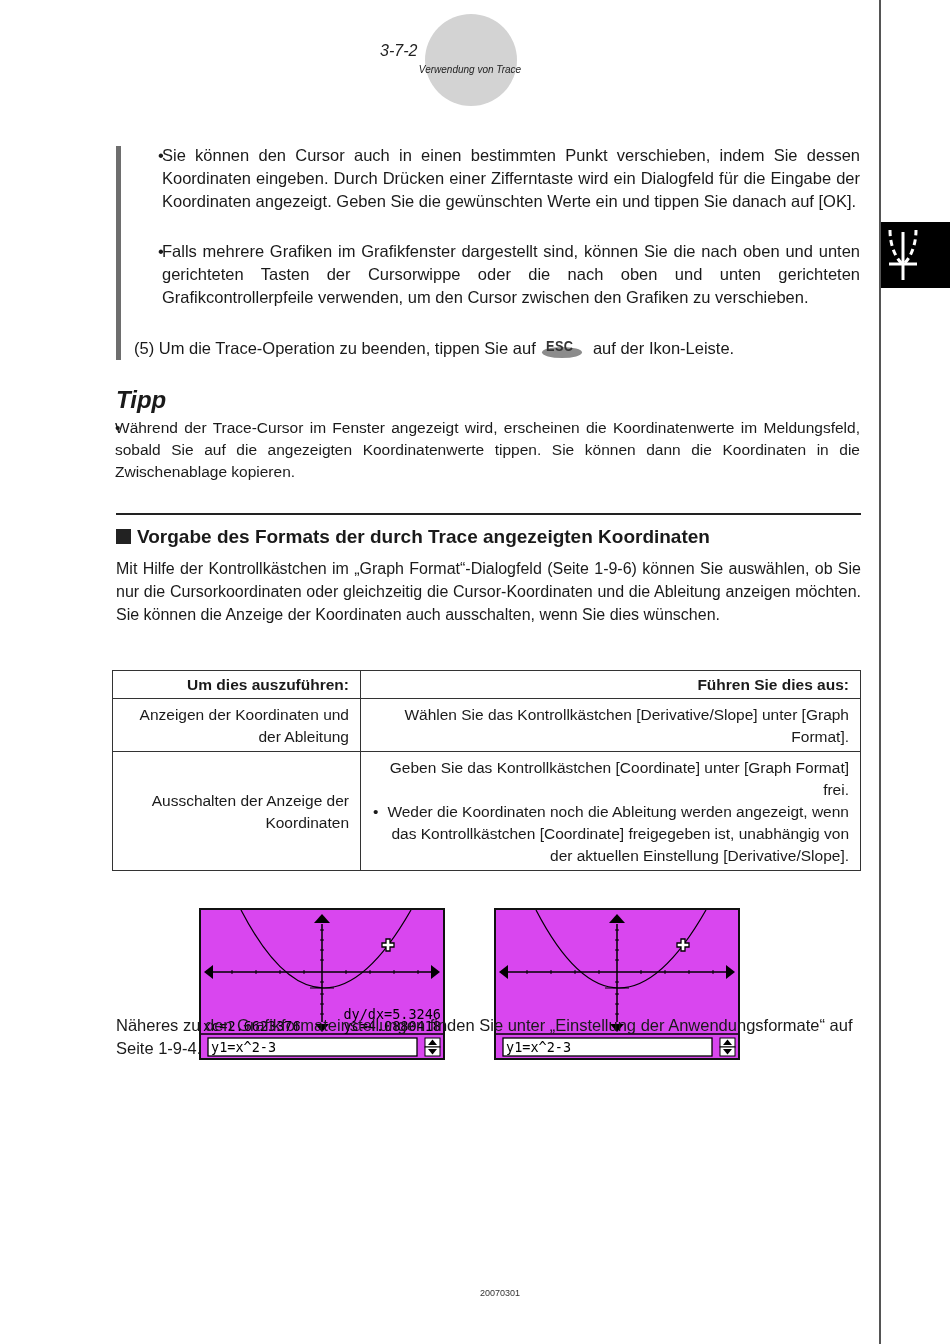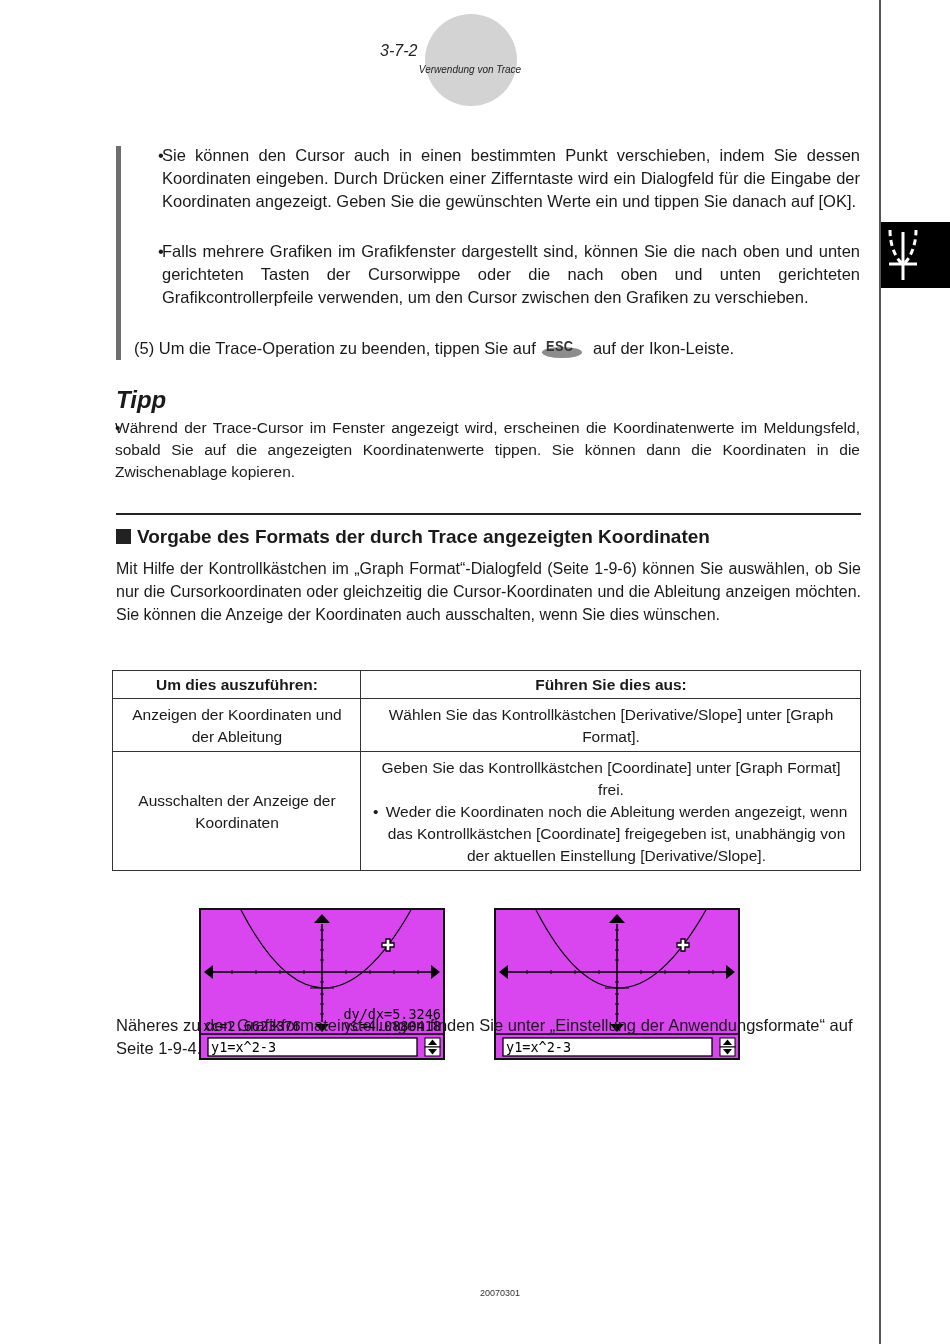--- a/index.html
+++ b/index.html
@@ -35,21 +35,21 @@
   .tipp-body .dot { position: absolute; left: 0; top: 0; }
   .tipp-body .txt { }
 
   .section-rule { left: 116px; top: 513px; width: 745px; height: 2px; background: #222; }
   .section-head { left: 116px; top: 526px; font-size: 19px; font-weight: bold; white-space: nowrap; }
   .section-head .sq { display: inline-block; width: 15px; height: 15px; background: #222; margin-right: 6px; vertical-align: -1px; }
   .intro { left: 116px; top: 557px; width: 745px; font-size: 16px; line-height: 23px; text-align: justify; }
 
   
   table.fmt { position: absolute; left: 112px; top: 670px; width: 749px; border-collapse: collapse; font-size: 15.5px; }
-  table.fmt td, table.fmt th { border: 1.5px solid #333; padding: 5px 11px 3px 12px; vertical-align: top; text-align: center; line-height: 22px; }
+  table.fmt td, table.fmt th { border: 1.5px solid #333; padding: 5px 11px 3px 12px; vertical-align: top; text-align: right; line-height: 22px; }
   table.fmt th { font-weight: bold; padding-top: 3px; padding-bottom: 2px; }
   table.fmt td.c1 { width: 224px; }
   table.fmt td.mid { vertical-align: middle; }
   .tbl-bullet { position: relative; padding-left: 11px; }
   .tbl-bullet .dot { position: absolute; left: 0; top: 0; }
 
   
   .screen { width: 242px; height: 148px; border: 2px solid #111; background: #d946ef; }
   .screen svg { display: block; }
   .mono { font-family: "DejaVu Sans Mono", "Liberation Mono", monospace; }

